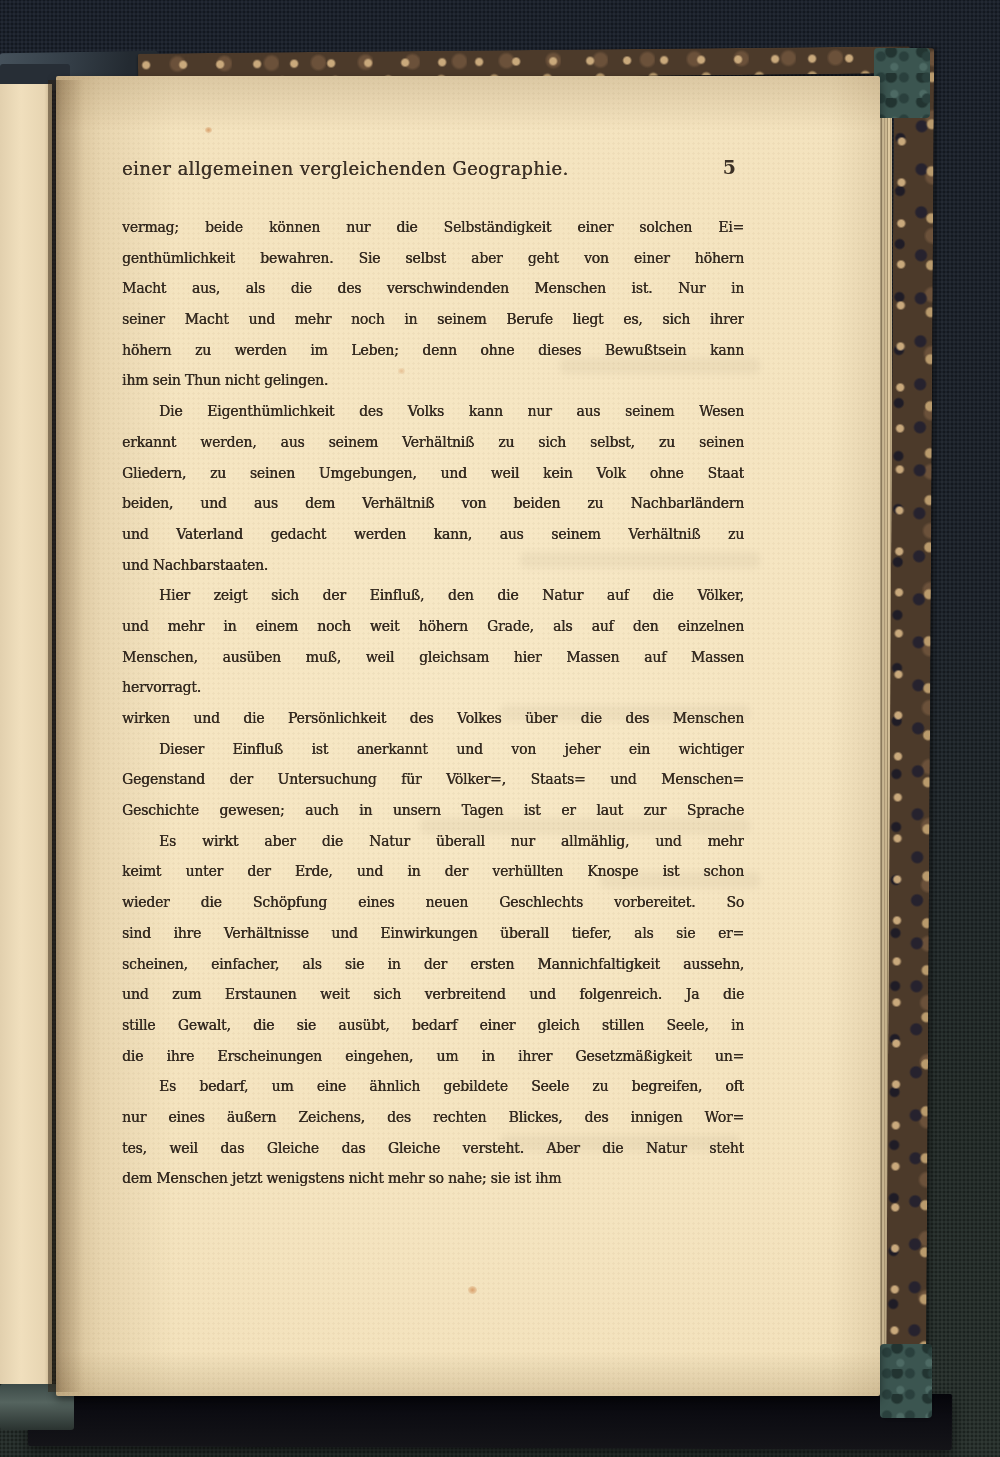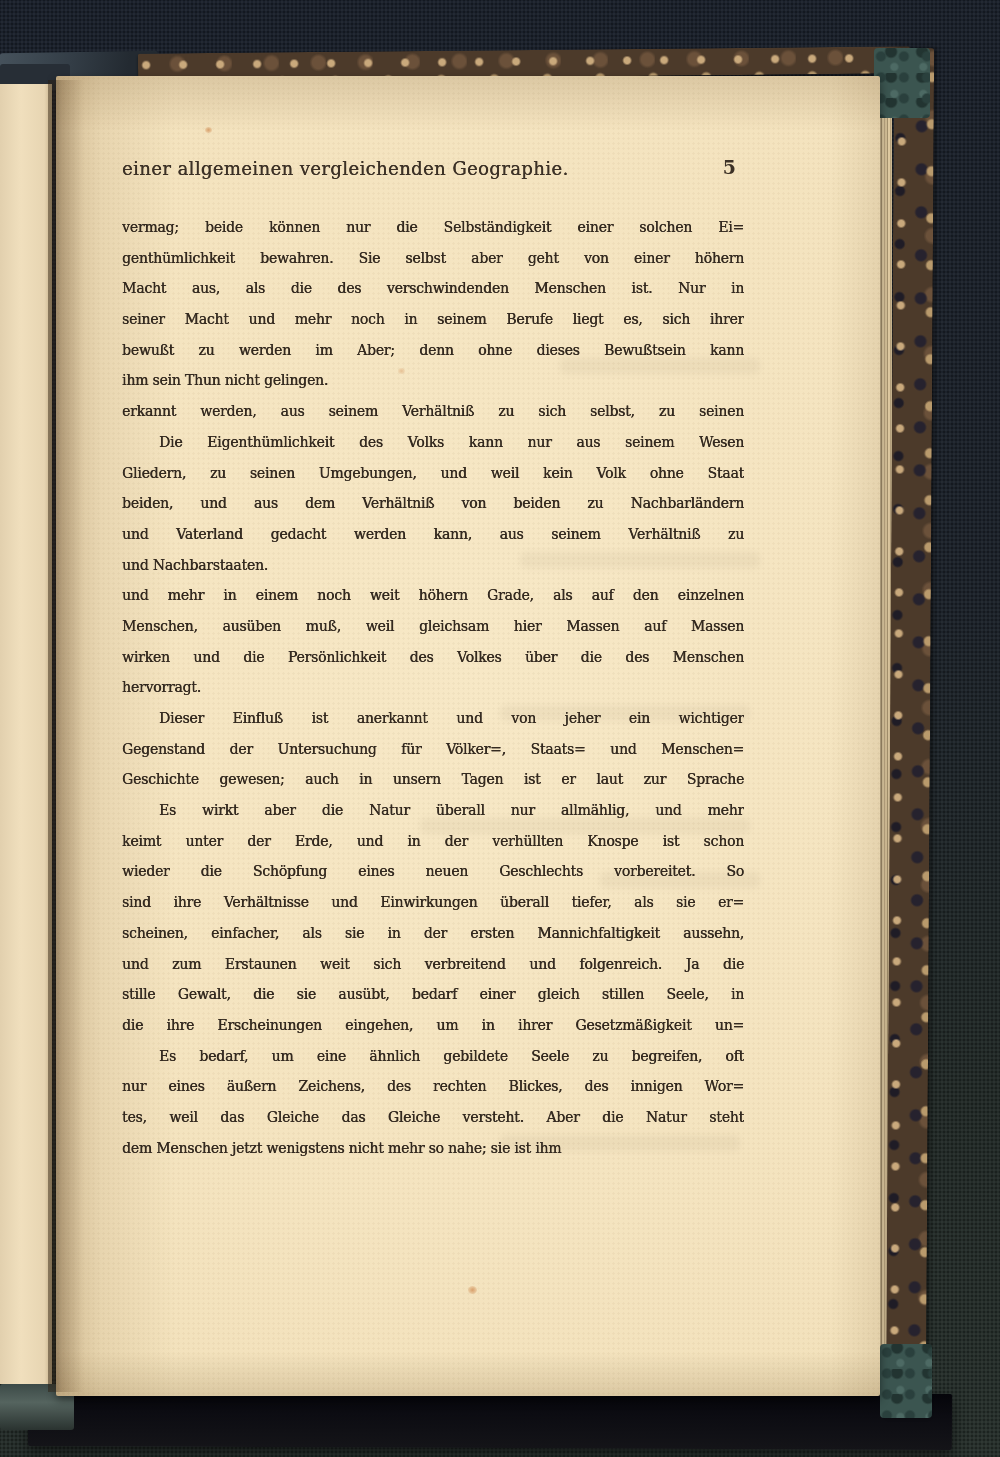--- a/index.html
+++ b/index.html
@@ -106,36 +106,37 @@
     <div class="running-title">einer allgemeinen vergleichenden Geographie.</div>
     <div class="page-number">5</div>
   </div>
 
   <div class="text-block">
       <div class="para">
         <div class="line first">vermag; beide können nur die Selbständigkeit einer solchen Ei=</div>
         <div class="line">genthümlichkeit bewahren.  Sie selbst aber geht von einer höhern</div>
         <div class="line">Macht aus, als die des verschwindenden Menschen ist.  Nur in</div>
         <div class="line">seiner Macht und mehr noch in seinem Berufe liegt es, sich ihrer</div>
-        <div class="line">bewußt zu werden im Aber; denn ohne dieses Bewußtsein kann</div>
+        <div class="line">höhern zu werden im Leben; denn ohne dieses Bewußtsein kann</div>
         <div class="line last">ihm sein Thun nicht gelingen.</div>
       </div>
       <div class="para indent">
+        <div class="line first">Die Eigenthümlichkeit des Volks kann nur aus seinem Wesen</div>
         <div class="line">erkannt werden, aus seinem Verhältniß zu sich selbst, zu seinen</div>
-        <div class="line first">Die Eigenthümlichkeit des Volks kann nur aus seinem Wesen</div>
         <div class="line">Gliedern, zu seinen Umgebungen, und weil kein Volk ohne Staat</div>
         <div class="line">beiden, und aus dem Verhältniß von beiden zu Nachbarländern</div>
         <div class="line">und Vaterland gedacht werden kann, aus seinem Verhältniß zu</div>
         <div class="line last">und Nachbarstaaten.</div>
       </div>
       <div class="para indent">
+        <div class="line first">Hier zeigt sich der Einfluß, den die Natur auf die Völker,</div>
         <div class="line">und mehr in einem noch weit höhern Grade, als auf den einzelnen</div>
         <div class="line">Menschen, ausüben muß, weil gleichsam hier Massen auf Massen</div>
+        <div class="line last">hervorragt.</div>
         <div class="line">wirken und die Persönlichkeit des Volkes über die des Menschen</div>
-        <div class="line last">hervorragt.</div>
       </div>
       <div class="para indent">
         <div class="line first">Dieser Einfluß ist anerkannt und von jeher ein wichtiger</div>
         <div class="line">Gegenstand der Untersuchung für Völker=, Staats= und Menschen=</div>
         <div class="line">Geschichte gewesen; auch in unsern Tagen ist er laut zur Sprache</div>
       </div>
       <div class="para indent">
         <div class="line first">Es wirkt aber die Natur überall nur allmählig, und mehr</div>
         <div class="line">keimt unter der Erde, und in der verhüllten Knospe ist schon</div>
         <div class="line">wieder die Schöpfung eines neuen Geschlechts vorbereitet.  So</div>

